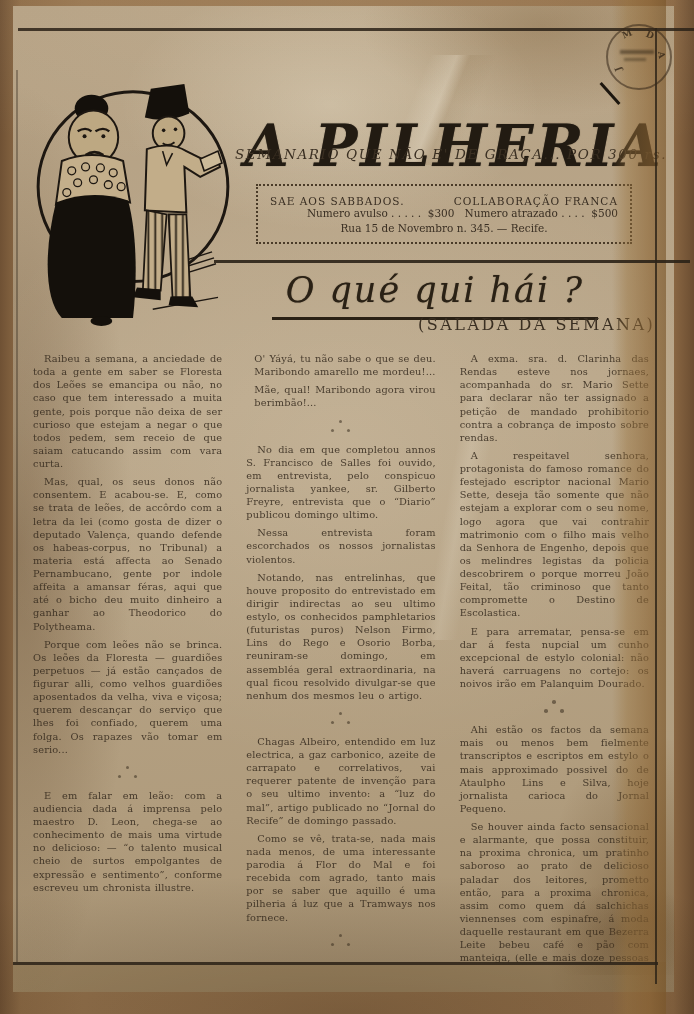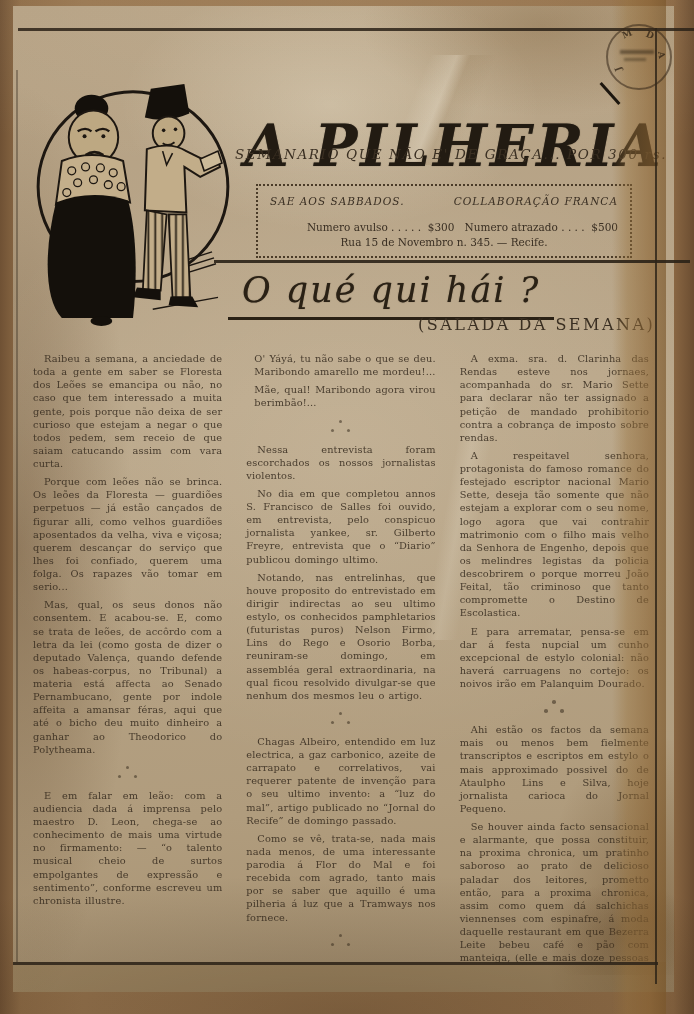--- a/index.html
+++ b/index.html
@@ -35,26 +35,26 @@
   .rule.sep{left:214px;top:260px;width:476px;height:3px;opacity:.9;}
 
   
   .title{position:absolute;left:238px;top:74px;width:432px;text-align:center;z-index:3;
     font-style:italic;font-weight:bold;font-size:57px;letter-spacing:3px;color:#221b12;
     text-shadow:0 0 1px rgba(34,27,18,.6);}
   .subtitle{position:absolute;left:232px;top:146px;width:438px;text-align:center;z-index:3;
     font-style:italic;font-size:13.5px;letter-spacing:1.6px;color:#3a2f22;filter:blur(.2px);}
   .infobox{position:absolute;left:256px;top:184px;width:376px;z-index:3;box-sizing:border-box;
     border:2px dotted #4a3b28;padding:9px 12px 8px;color:#3a2f23;font-size:10.5px;filter:blur(.2px);}
-  .infobox .row1{display:flex;justify-content:space-between;letter-spacing:1px;margin-bottom:14px;font-style:italic;}
+  .infobox .row1{display:flex;justify-content:space-between;letter-spacing:1px;margin-bottom:0;}
   .infobox .row2{text-align:right;margin-bottom:3px;white-space:pre;}
   .infobox .row3{text-align:center;}
 
   
-  .headline{position:absolute;left:228px;top:270px;width:370px;text-align:left;z-index:3;}
+  .headline{position:absolute;left:228px;top:270px;width:370px;text-align:right;z-index:3;}
   .headline .h-text{display:inline-block;font-style:italic;font-size:35px;color:#2a2115;
     border-bottom:3px solid #2a2115;padding:0 14px 7px;letter-spacing:2px;text-shadow:0 0 1px rgba(42,33,21,.5);}
   .kicker{position:absolute;left:418px;top:315px;width:240px;z-index:3;
     font-size:16px;letter-spacing:2.5px;color:#3a2f22;filter:blur(.2px);}
 
   
   .cartoon{position:absolute;left:34px;top:76px;z-index:3;}
 
   
   .stamp{position:absolute;left:606px;top:24px;width:62px;height:62px;z-index:8;
@@ -171,32 +171,32 @@
   <div class="rule sep"></div>
 
   <div class="headline">
     <span class="h-text">O qué qui hái ?</span>
   </div>
   <div class="kicker">(SALADA  DA  SEMANA)</div>
 
   <div class="columns">
     <div class="col">
       <p>Raibeu a semana, a anciedade de toda a gente em saber se Floresta dos Leões se emancipa ou não, no caso que tem interessado a muita gente, pois porque não deixa de ser curioso que estejam a negar o que todos pedem, sem receio de que saiam catucando assim com vara curta.</p>
+      <p>Mas, qual, os seus donos não consentem. E acabou-se. E, como se trata de leões, de accôrdo com a letra da lei (como gosta de dizer o deputado Valença, quando defende os habeas-corpus, no Tribunal) a materia está affecta ao Senado Pernambucano, gente por indole affeita a amansar féras, aqui que até o bicho deu muito dinheiro a ganhar ao Theodorico do Polytheama.</p>
       <p>Porque com leões não se brinca. Os leões da Floresta — guardiões perpetuos — já estão cançados de figurar alli, como velhos guardiões aposentados da velha, viva e viçosa; querem descançar do serviço que lhes foi confiado, querem uma folga. Os rapazes vão tomar em serio...</p>
-      <p>Mas, qual, os seus donos não consentem. E acabou-se. E, como se trata de leões, de accôrdo com a letra da lei (como gosta de dizer o deputado Valença, quando defende os habeas-corpus, no Tribunal) a materia está affecta ao Senado Pernambucano, gente por indole affeita a amansar féras, aqui que até o bicho deu muito dinheiro a ganhar ao Theodorico do Polytheama.</p>
-      <div class="orn"></div>
-      <p>E em falar em leão: com a audiencia dada á imprensa pelo maestro D. Leon, chega-se ao conhecimento de mais uma virtude no firmamento: — “o talento musical cheio de surtos empolgantes de expressão e sentimento”, conforme escreveu um chronista illustre.</p>
+      <div class="orn"></div>
+      <p>E em falar em leão: com a audiencia dada á imprensa pelo maestro D. Leon, chega-se ao conhecimento de mais uma virtude no delicioso: — “o talento musical cheio de surtos empolgantes de expressão e sentimento”, conforme escreveu um chronista illustre.</p>
 
     </div>
     <div class="col">
       <p class="verse">O' Yáyá, tu não sabe o que se deu. Maribondo amarello me mordeu!...</p>
       <p class="verse">Mãe, qual! Maribondo agora virou berimbão!...</p>
       <div class="orn"></div>
+      <p>No dia em que completou annos S. Francisco de Salles foi ouvido, em entrevista, pelo conspicuo jornalista yankee, sr. Gilberto Freyre, entrevista que o “Diario” publicou domingo ultimo.</p>
       <p>Nessa entrevista foram escorchados os nossos jornalistas violentos.</p>
-      <p>No dia em que completou annos S. Francisco de Salles foi ouvido, em entrevista, pelo conspicuo jornalista yankee, sr. Gilberto Freyre, entrevista que o “Diario” publicou domingo ultimo.</p>
       <p>Notando, nas entrelinhas, que houve proposito do entrevistado em dirigir indirectas ao seu ultimo estylo, os conhecidos pamphletarios (futuristas puros) Nelson Firmo, Lins do Rego e Osorio Borba, reuniram-se domingo, em assembléa geral extraordinaria, na qual ficou resolvido divulgar-se que nenhum dos mesmos leu o artigo.</p>
       <div class="orn"></div>
       <p>Chagas Albeiro, entendido em luz electrica, a gaz carbonico, azeite de carrapato e correlativos, vai requerer patente de invenção para o seu ultimo invento: a “luz do mal”, artigo publicado no “Jornal do Recife” de domingo passado.</p>
       <p>Como se vê, trata-se, nada mais nada menos, de uma interessante parodia á Flor do Mal e foi recebida com agrado, tanto mais por se saber que aquillo é uma pilheria á luz que a Tramways nos fornece.</p>
       <div class="orn"></div>
     </div>
     <div class="col">
       <p>A exma. sra. d. Clarinha das Rendas esteve nos jornaes, acompanhada do sr. Mario Sette para declarar não ter assignado a petição de mandado prohibitorio contra a cobrança de imposto sobre rendas.</p>
       <p>A respeitavel senhora, protagonista do famoso romance do festejado escriptor nacional Mario Sette, deseja tão somente que não estejam a explorar com o seu nome, logo agora que vai contrahir matrimonio com o filho mais velho da Senhora de Engenho, depois que os melindres legistas da policia descobrirem o porque morreu João Feital, tão criminoso que tanto compromette o Destino de Escolastica.</p>
       <p>E para arrematar, pensa-se em dar á festa nupcial um cunho excepcional de estylo colonial: não haverá carruagens no cortejo: os noivos irão em Palanquim Dourado.</p>

